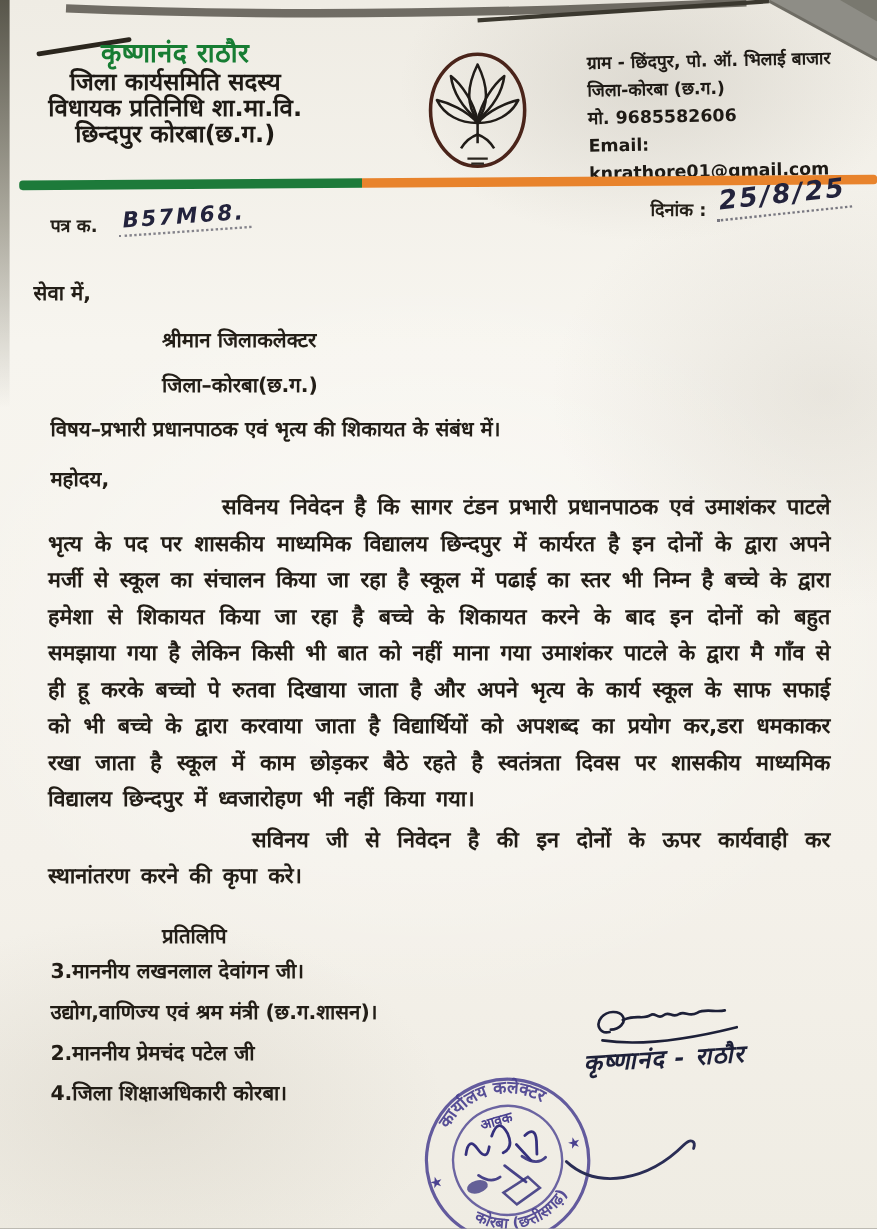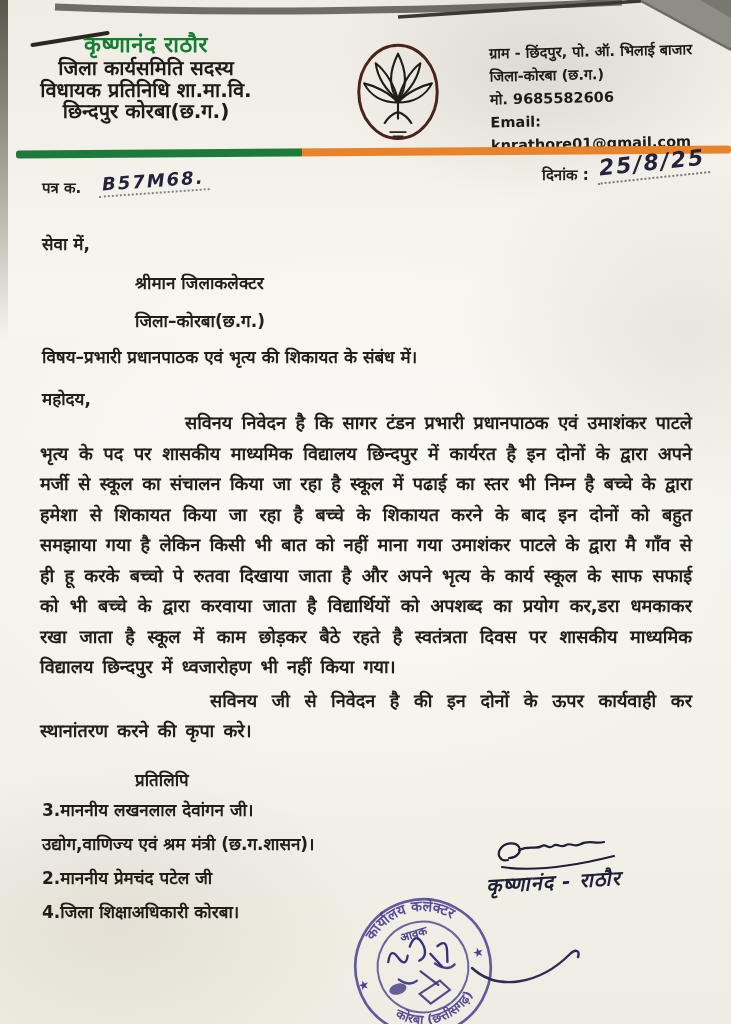--- a/index.html
+++ b/index.html
@@ -34,21 +34,21 @@
   .label{font-size:15px;font-weight:bold;}
   .hand{font-style:italic;font-weight:bold;color:#23233c;}
   .letterno-label{left:42px;top:177px;}
   .letterno-value{left:98px;top:170px;font-size:18px;letter-spacing:2px;
     transform:rotate(-4deg);border-bottom:2px dotted rgba(40,40,60,.55);padding:0 4px 1px;}
   .date-label{left:542px;top:164px;}
   .date-value{left:596px;top:150px;font-size:22px;letter-spacing:2px;
     transform:rotate(-6deg);border-bottom:2px dotted rgba(40,40,60,.6);padding:0 3px 2px;}
   
   .t17{font-size:17px;font-weight:bold;color:#231e17;}
-  .seva{left:42px;top:232px;}
+  .seva{left:28px;top:232px;}
   .recip1{left:135px;top:271px;}
   .recip2{left:135px;top:309px;}
   .subject{left:42px;top:345px;width:620px;}
   .greeting{left:42px;top:387px;}
   .bodytext{left:40px;top:408px;width:652px;}
   .bodytext p{margin:0;font-size:18px;font-weight:bold;line-height:30.5px;
     text-align:justify;word-spacing:3px;color:#221d16;}
   .bodytext .p1{text-indent:145px;}
   .bodytext .p2{text-indent:170px;margin-top:3px;}
   

